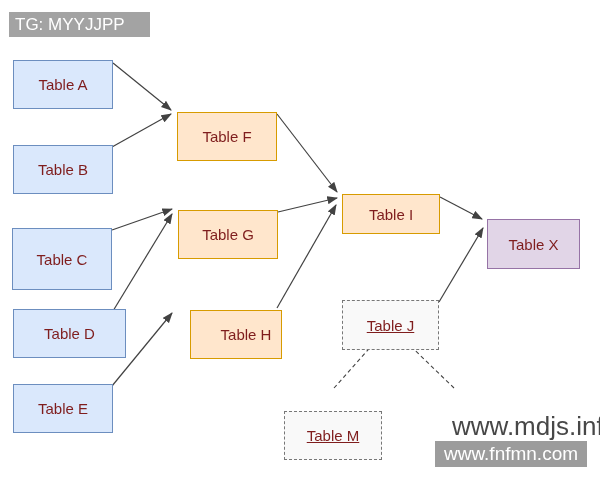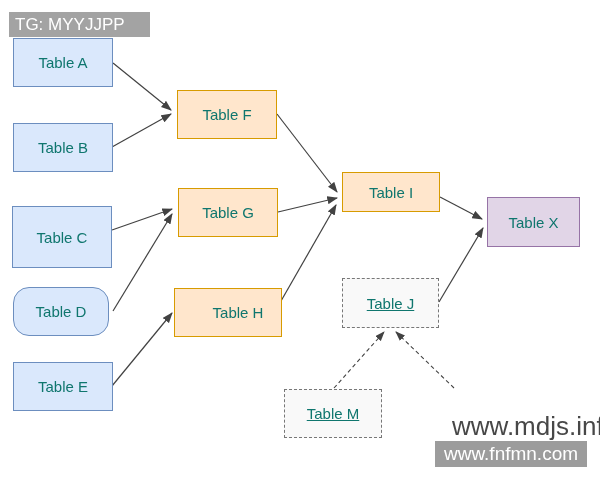--- a/index.html
+++ b/index.html
@@ -20,22 +20,23 @@
     width: 600px; height: 480px;
     pointer-events: none;
   }
   .node {
     position: absolute;
     display: flex;
     align-items: center;
     justify-content: center;
     box-sizing: border-box;
     font-size: 15px;
-    color: #0f766e;
+    color: #7f1d1d;
     z-index: 2;
+    margin-top: 22px;
   }
   .node.blue   { background: #dae8fc; border: 1px solid #6c8ebf; }
   .node.orange { background: #ffe6cc; border: 1px solid #d79b00; }
   .node.purple { background: #e1d5e7; border: 1px solid #9673a6; }
   .node.dashed { background: #f9f9f9; border: 1px dashed #777777; text-decoration: underline; }
   .tg-label {
     position: absolute;
     left: 9px; top: 12px;
     width: 141px; height: 25px;
     background: #a3a3a3;
@@ -98,34 +99,34 @@
 
   <div class="node blue" style="left:13px;  top:38px;  width:100px; height:49px;">
     <span>Table A</span>
   </div>
   <div class="node blue" style="left:13px;  top:123px; width:100px; height:49px;">
     <span>Table B</span>
   </div>
   <div class="node blue" style="left:12px;  top:206px; width:100px; height:62px;">
     <span>Table C</span>
   </div>
-  <div class="node blue" style="left:13px;  top:287px; width:96px; height:49px;border-radius:16px;">
+  <div class="node blue" style="left:13px;  top:287px; width:113px; height:49px;">
     <span>Table D</span>
   </div>
   <div class="node blue" style="left:13px;  top:362px; width:100px; height:49px;">
     <span>Table E</span>
   </div>
 
   <div class="node orange" style="left:177px; top:90px;  width:100px; height:49px;">
     <span>Table F</span>
   </div>
   <div class="node orange" style="left:178px; top:188px; width:100px; height:49px;">
     <span>Table G</span>
   </div>
-  <div class="node orange" style="left:174px; top:288px; width:108px; height:49px;padding-left:20px;">
+  <div class="node orange" style="left:190px; top:288px; width:92px; height:49px;padding-left:20px;">
     <span>Table H</span>
   </div>
   <div class="node orange" style="left:342px; top:172px; width:98px;  height:40px;">
     <span>Table I</span>
   </div>
 
   <div class="node purple" style="left:487px; top:197px; width:93px;  height:50px;">
     <span>Table X</span>
   </div>
 

